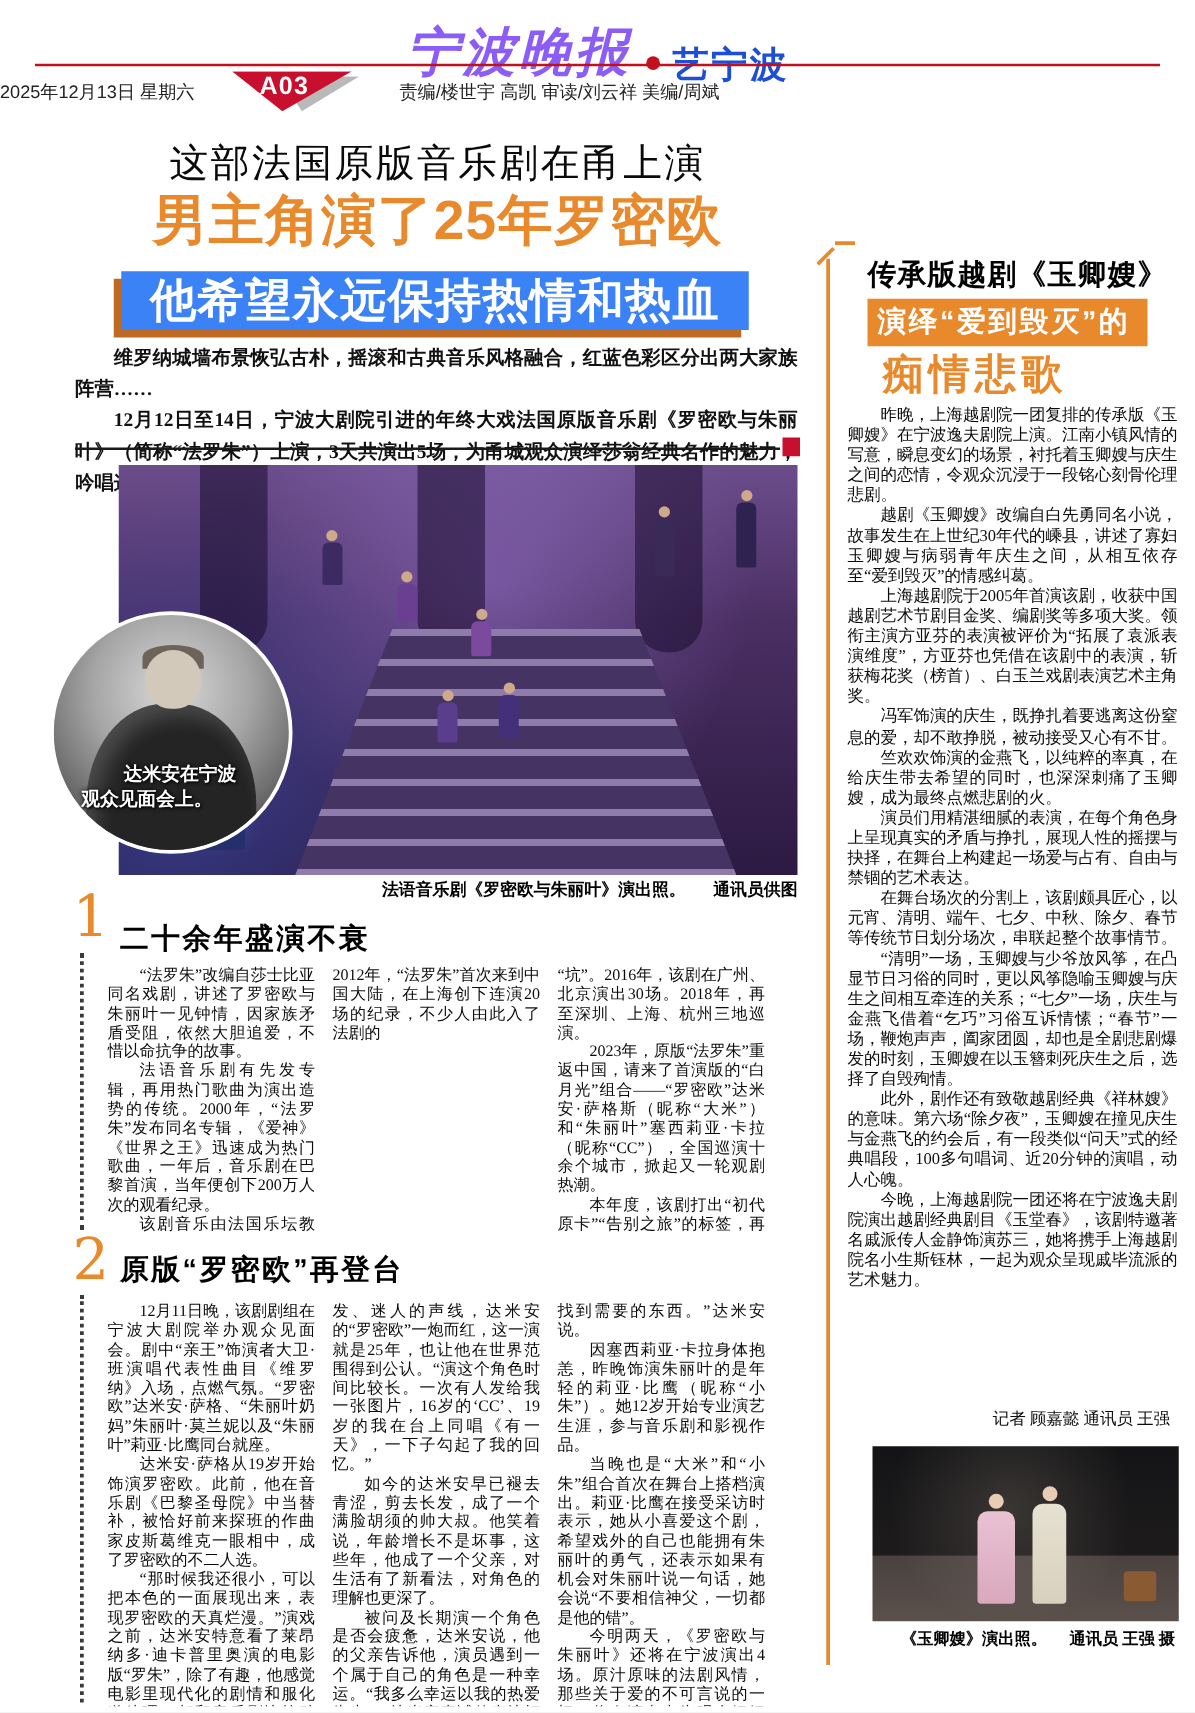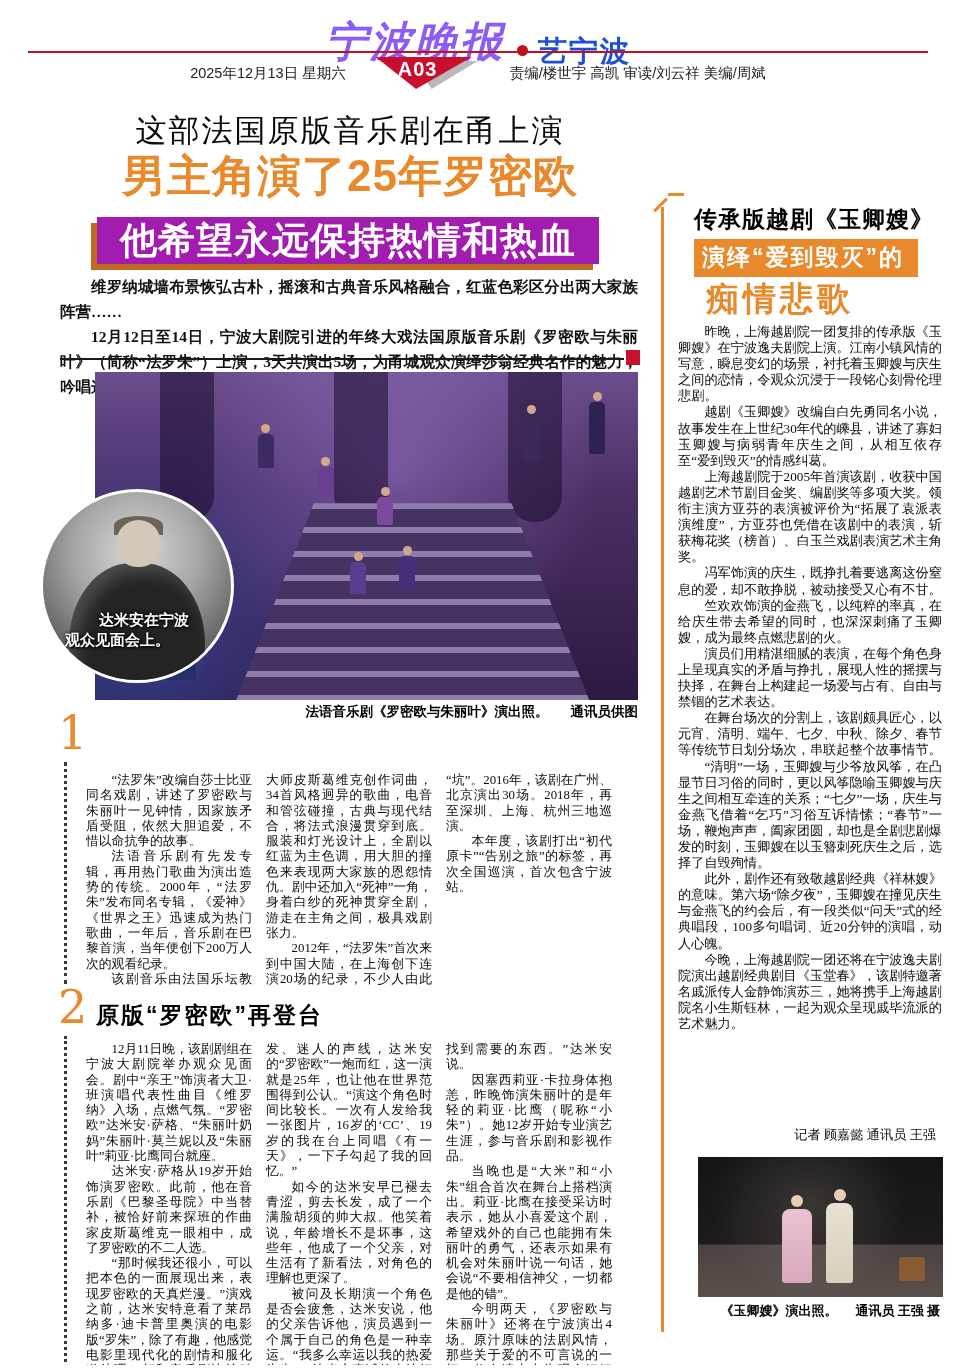--- a/index.html
+++ b/index.html
@@ -10,39 +10,39 @@
   
   .masthead { position:absolute; top:14px; left:0; right:0; text-align:center; }
   .paper-name { font-family:"DejaVu Serif", serif; font-style:italic; font-weight:bold;
                 color:#8b5cf6; font-size:42px; letter-spacing:3px; }
   .m-dot { display:inline-block; width:11px; height:11px; border-radius:50%; background:#c2101c;
            margin:0 10px 4px 12px; vertical-align:middle; }
   .edition-name { font-family:"Liberation Sans", sans-serif; color:#1d4ed8; font-size:29px;
                   font-weight:600; letter-spacing:2px; vertical-align:middle; }
   .rule-top { position:absolute; top:51px; left:28px; width:900px; height:2px; background:#c2101c; }
   .dateline { position:absolute; top:57px; left:0; right:0; height:32px; display:flex;
-              justify-content:center; align-items:center; gap:30px;
+              justify-content:flex-start; align-items:center; gap:30px;
               font-family:"Liberation Sans", sans-serif; font-size:14.5px; color:#222; }
   .page-badge { position:relative; width:104px; height:32px; }
   .badge-shadow { position:absolute; left:38px; top:4px; width:64px; height:28px; background:#b9b9b9;
                   clip-path:polygon(0 0,100% 0,28% 100%); }
   .badge-red { position:absolute; left:0; top:0; width:96px; height:32px; background:#c8102e;
                clip-path:polygon(0 0,100% 0,42% 100%); }
   .badge-label { position:absolute; left:22px; top:1px; color:#fff; font-size:20px; font-weight:bold;
                  font-family:"Liberation Sans", sans-serif; letter-spacing:1px; }
 
   
   .kicker { position:absolute; top:110px; left:58px; width:584px; text-align:center;
             font-family:"Liberation Sans", sans-serif; font-size:31px; font-weight:500;
             letter-spacing:2px; color:#0a0a0a; }
   .headline { position:absolute; top:147px; left:50px; width:600px; text-align:center;
               font-family:"Liberation Sans", sans-serif; font-size:44px; font-weight:700;
               color:#e8892c; letter-spacing:1px; }
   .subheadline { position:absolute; top:217px; left:97px; width:502px; height:47px;
-                 background:#a21caf; color:#fff; text-align:center; line-height:47px;
+                 background:#3b82f6; color:#fff; text-align:center; line-height:47px;
                  font-family:"Liberation Sans", sans-serif; font-size:37px; font-weight:700;
                  letter-spacing:1px; box-shadow:-6px 6px 0 #bf6a22; }
   .intro { position:absolute; top:274px; left:60px; width:578px; font-size:15.5px; line-height:25px;
            font-weight:700; text-align:justify; }
   .intro p { text-indent:2em; }
   .divider { position:absolute; top:358px; left:60px; width:564px; border-top:2px solid #1a1a1a; }
   .red-square { position:absolute; top:350px; left:626px; width:14px; height:15px; background:#c8102e; }
 
   
   .main-photo { position:absolute; top:372px; left:95px; width:543px; height:328px; overflow:hidden;
@@ -182,33 +182,34 @@
       <span class="l1">达米安在宁波</span>
       <span class="l2">观众见面会上。</span>
     </div>
   </div>
 
   <div class="photo-caption">
     <span>法语音乐剧《罗密欧与朱丽叶》演出照。</span><span class="credit">通讯员供图</span>
   </div>
 
   <div class="sec-num" style="top:710px">1</div>
+  <div class="sec-title" style="top:735px">二十余年盛演不衰</div>
   <div class="sec-dots" style="top:762px;height:222px"></div>
   <div class="cols" style="top:773px;height:213px">
     <div class="col">
         <p>“法罗朱”改编自莎士比亚同名戏剧，讲述了罗密欧与朱丽叶一见钟情，因家族矛盾受阻，依然大胆追爱，不惜以命抗争的故事。</p>
         <p>法语音乐剧有先发专辑，再用热门歌曲为演出造势的传统。2000年，“法罗朱”发布同名专辑，《爱神》《世界之王》迅速成为热门歌曲，一年后，音乐剧在巴黎首演，当年便创下200万人次的观看纪录。</p>
         <p>该剧音乐由法国乐坛教父级</p>
       </div>
     <div class="col cont">
-        <p>大师皮斯葛维克创作词曲，34首风格迥异的歌曲，电音和管弦碰撞，古典与现代结合，将法式浪漫贯穿到底。服装和灯光设计上，全剧以红蓝为主色调，用大胆的撞色来表现两大家族的恩怨情仇。剧中还加入“死神”一角，身着白纱的死神贯穿全剧，游走在主角之间，极具戏剧张力。</p>
         <p>2012年，“法罗朱”首次来到中国大陆，在上海创下连演20场的纪录，不少人由此入了法剧的</p>
       </div>
     <div class="col cont">
         <p>“坑”。2016年，该剧在广州、北京演出30场。2018年，再至深圳、上海、杭州三地巡演。</p>
+        <p>2023年，原版“法罗朱”重返中国，请来了首演版的“白月光”组合——“罗密欧”达米安·萨格斯（昵称“大米”）和“朱丽叶”塞西莉亚·卡拉（昵称“CC”），全国巡演十余个城市，掀起又一轮观剧热潮。</p>
         <p>本年度，该剧打出“初代原卡”“告别之旅”的标签，再次全国巡演，首次包含宁波站。</p>
       </div>
   </div>
 
   <div class="sec-num" style="top:984px">2</div>
   <div class="sec-title" style="top:1000px">原版“罗密欧”再登台</div>
   <div class="sec-dots" style="top:1036px;height:326px"></div>
   <div class="cols" style="top:1042px;height:323px">
     <div class="col">
         <p>12月11日晚，该剧剧组在宁波大剧院举办观众见面会。剧中“亲王”饰演者大卫·班演唱代表性曲目《维罗纳》入场，点燃气氛。“罗密欧”达米安·萨格、“朱丽叶奶妈”朱丽叶·莫兰妮以及“朱丽叶”莉亚·比鹰同台就座。</p>

